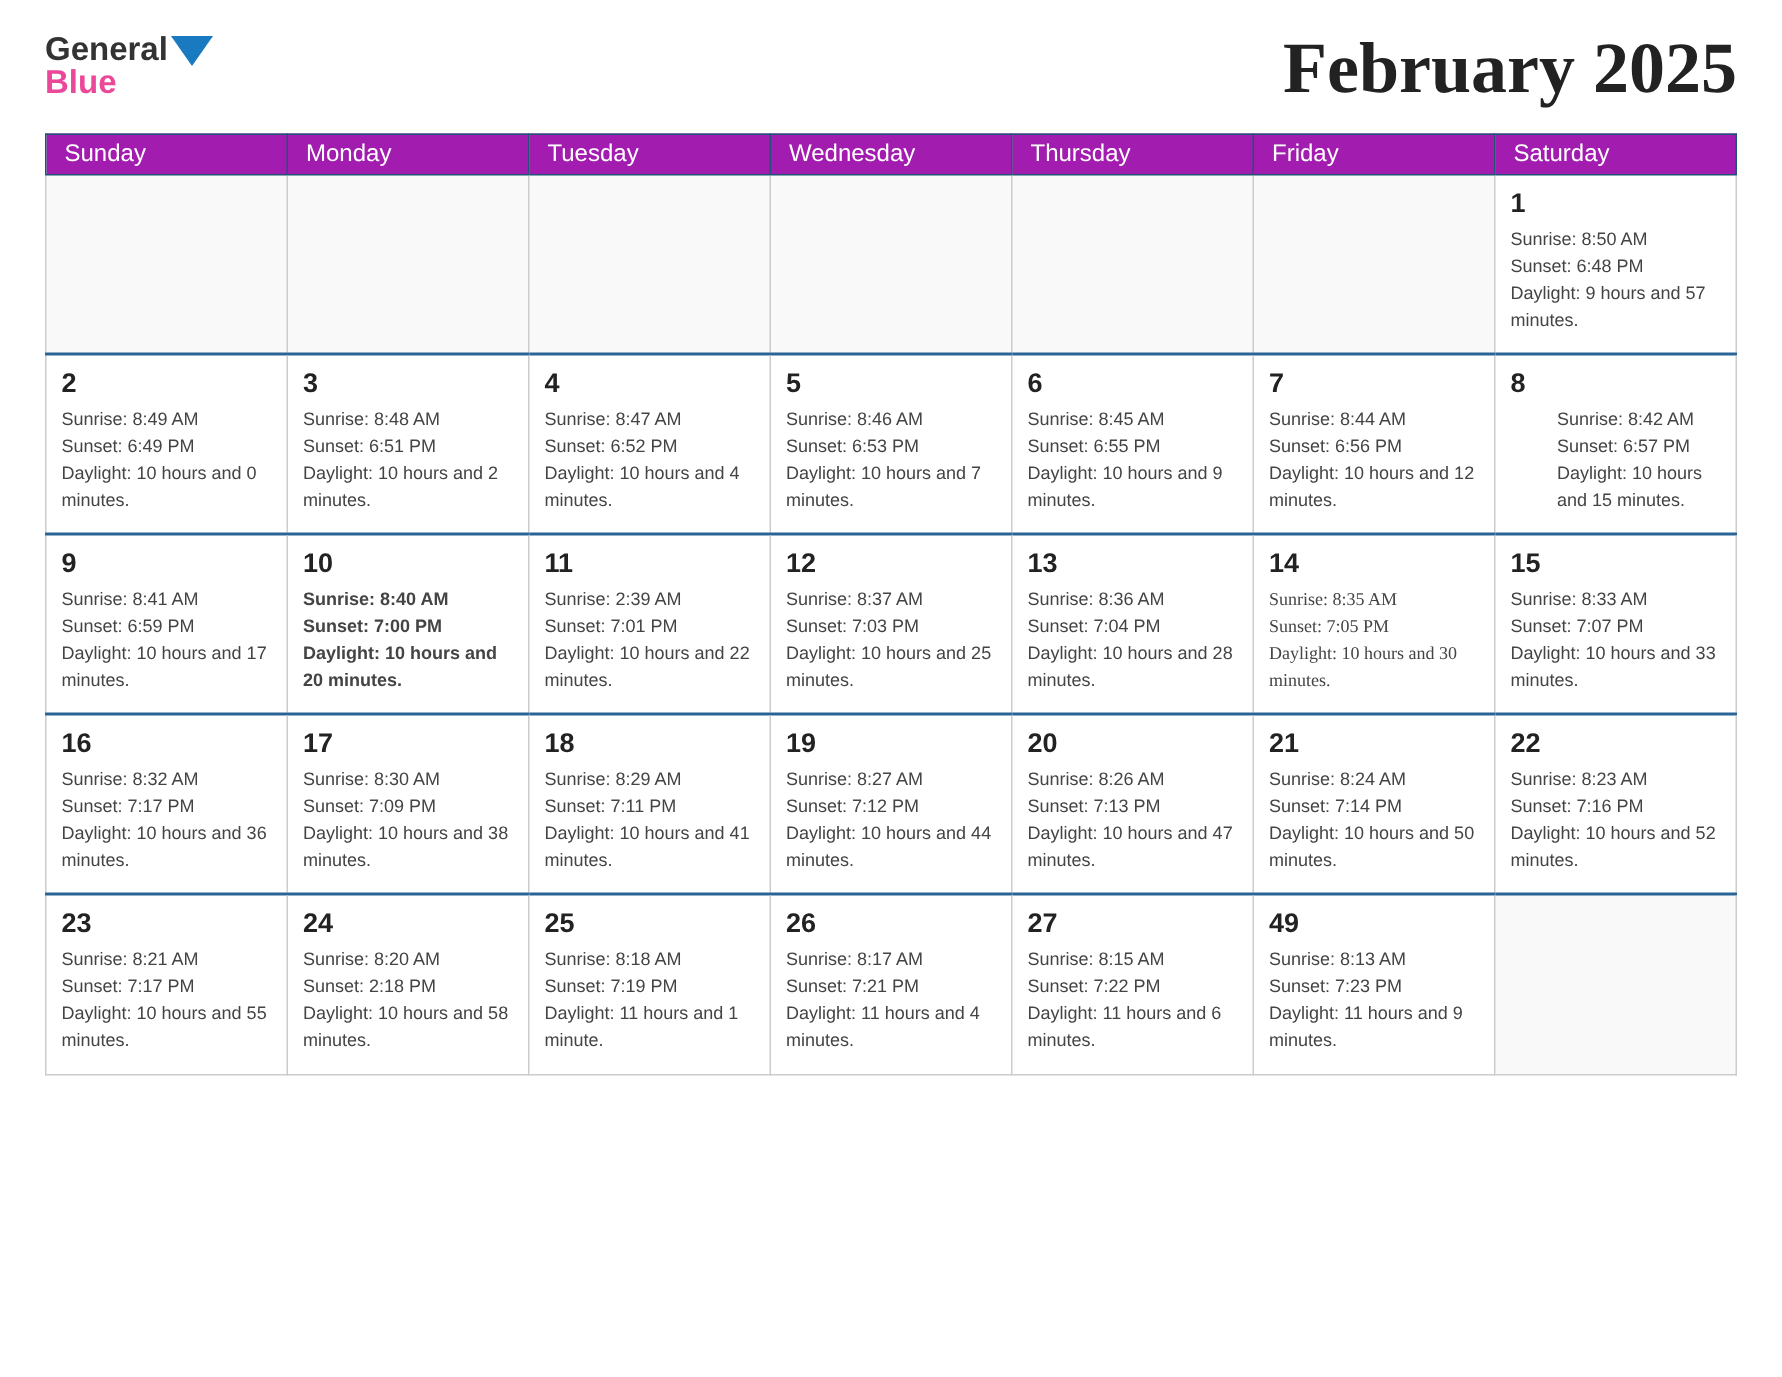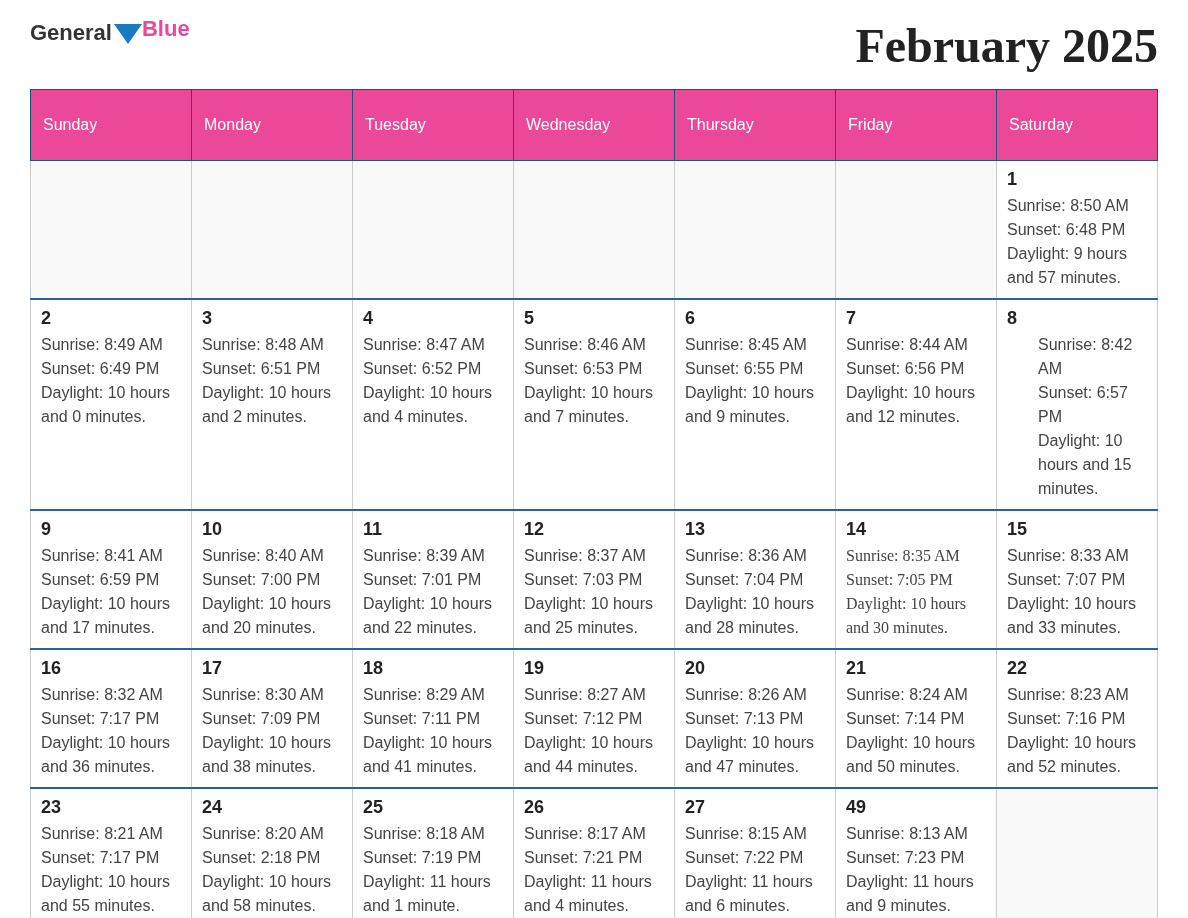--- a/index.html
+++ b/index.html
@@ -29,21 +29,21 @@
       width: 0;
       height: 0;
       border-left: 14px solid transparent;
       border-right: 14px solid transparent;
       border-top: 20px solid #1a7abf;
       margin-left: 2px;
       margin-top: 2px;
     }
     .logo-wrapper {
       display: flex;
-      flex-direction: row;
+      flex-direction: column;
       align-items: flex-start;
     }
     .logo-top-row {
       display: flex;
       align-items: center;
     }
     .title-section {
       text-align: right;
     }
     .calendar-title {
@@ -57,44 +57,44 @@
       font-size: 22px;
       color: #444;
       margin-top: 4px;
     }
     .calendar-table {
       width: 100%;
       border-collapse: collapse;
       border: 1px solid #ccc;
     }
     .calendar-table th {
-      background-color: #ec4899;
+      background-color: #a21caf;
       color: #fff;
       font-size: 16px;
       font-weight: normal;
-      padding: 26px 12px;
+      padding: 4px 12px;
       text-align: left;
       border: 1px solid #1e5276;
     }
     .calendar-table td {
       vertical-align: top;
       padding: 8px 10px;
       border: 1px solid #ccc;
       width: 14.28%;
       min-height: 100px;
       height: 120px;
     }
     .day-number {
       font-size: 18px;
       font-weight: bold;
       color: #222;
       margin-bottom: 4px;
     }
     .day-info {
-      font-size: 16px;
+      font-size: 12px;
       color: #444;
       line-height: 1.5;
     }
     .empty-cell {
       background: #f9f9f9;
     }
     .row-divider td {
       border-top: 2px solid #2a6496;
     }
   </style>
@@ -187,27 +187,27 @@
       </tr>
       <tr class="row-divider">
         <td>
           <div class="day-number">9</div>
           <div class="day-info" style="white-space: pre-line;">Sunrise: 8:41 AM
 Sunset: 6:59 PM
 Daylight: 10 hours and 17 minutes.</div>
         </td>
         <td>
           <div class="day-number">10</div>
-          <div class="day-info" style="white-space: pre-line;">Sunrise: 8:40 AM
+          <div class="day-info" style="white-space: pre-line; font-weight: bold;">Sunrise: 8:40 AM
 Sunset: 7:00 PM
 Daylight: 10 hours and 20 minutes.</div>
         </td>
         <td>
           <div class="day-number">11</div>
-          <div class="day-info" style="white-space: pre-line;">Sunrise: 8:39 AM
+          <div class="day-info" style="white-space: pre-line;">Sunrise: 2:39 AM
 Sunset: 7:01 PM
 Daylight: 10 hours and 22 minutes.</div>
         </td>
         <td>
           <div class="day-number">12</div>
           <div class="day-info" style="white-space: pre-line;">Sunrise: 8:37 AM
 Sunset: 7:03 PM
 Daylight: 10 hours and 25 minutes.</div>
         </td>
         <td>

